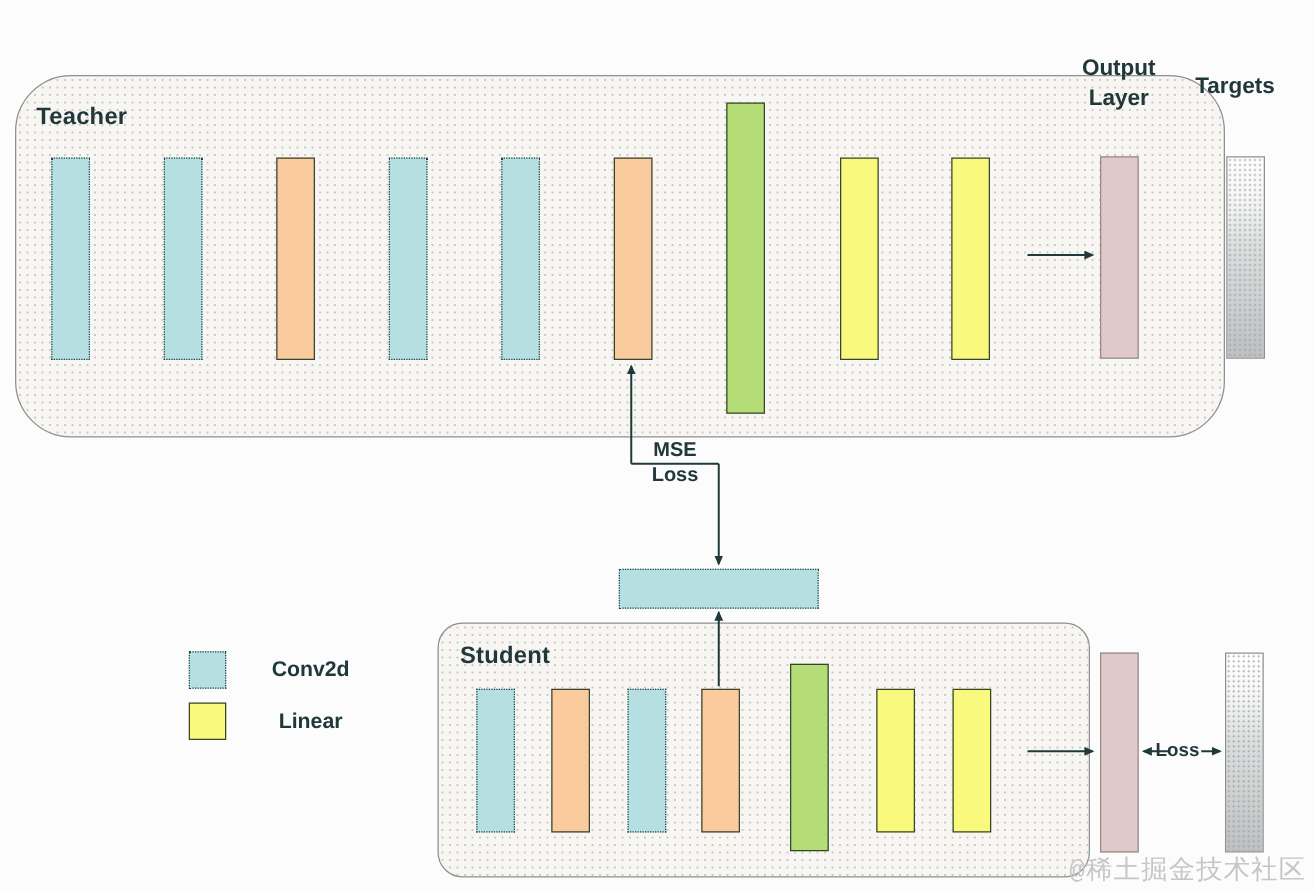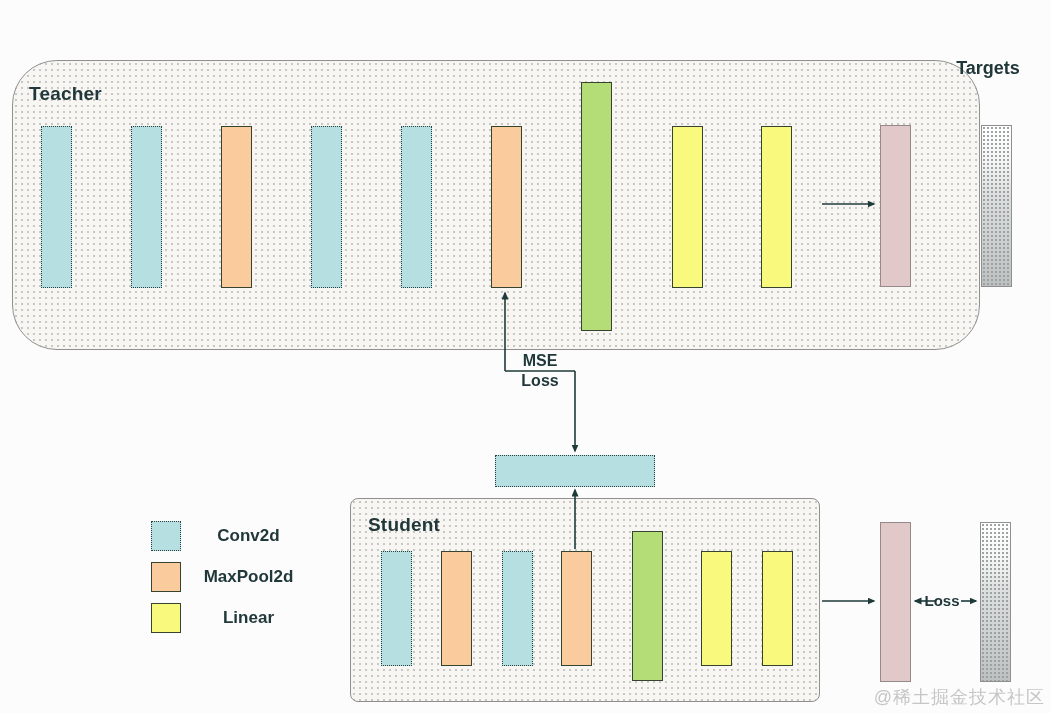--- a/index.html
+++ b/index.html
@@ -49,80 +49,80 @@
   .loss-label{
     position:absolute;left:921px;top:592px;width:42px;text-align:center;
     font-weight:bold;font-size:15px;color:#21383a;z-index:5;
   }
   .legend{position:absolute;left:151px;top:521px;display:flex;flex-direction:column;gap:11px;}
   .legend-row{display:flex;align-items:center;}
   .legend-swatch{width:30px;height:30px;box-sizing:border-box;}
   .legend-text{width:135px;text-align:center;font-weight:bold;font-size:17px;color:#21383a;}
   .arrows{position:absolute;left:0;top:0;width:1051px;height:713px;pointer-events:none;z-index:4;}
   .watermark{
-    position:absolute;right:6px;bottom:4px;font-size:18px;color:#c6c6c6;
-    font-family:Liberation Sans, sans-serif;letter-spacing:1px;
+    position:absolute;right:6px;bottom:4px;font-size:21px;color:#c6c6c6;
+    font-family:Liberation Mono, monospace;letter-spacing:1px;
   }
 </style>
 </head>
 <body>
 
 <div class="canvas">
 
   <div class="net-box" id="teacher-box" style="left:12px;top:60px;width:968px;height:290px;">
     <div class="box-label" style="left:16px;top:22px;">Teacher</div>
   <div class="layer-bar t-conv2d" style="left: 28px; top: 65px; width: 31px; height: 162px; background: rgb(181, 223, 225);"></div>
       <div class="layer-bar t-conv2d" style="left: 118px; top: 65px; width: 31px; height: 162px; background: rgb(181, 223, 225);"></div>
       <div class="layer-bar t-maxpool2d" style="left: 208px; top: 65px; width: 31px; height: 162px; background: rgb(249, 203, 157);"></div>
       <div class="layer-bar t-conv2d" style="left: 298px; top: 65px; width: 31px; height: 162px; background: rgb(181, 223, 225);"></div>
       <div class="layer-bar t-conv2d" style="left: 388px; top: 65px; width: 31px; height: 162px; background: rgb(181, 223, 225);"></div>
       <div class="layer-bar t-maxpool2d" style="left: 478px; top: 65px; width: 31px; height: 162px; background: rgb(249, 203, 157);"></div>
       <div class="layer-bar t-flatten" style="left: 568px; top: 21px; width: 31px; height: 249px; background: rgb(181, 221, 119);"></div>
       <div class="layer-bar t-linear" style="left: 659px; top: 65px; width: 31px; height: 162px; background: rgb(249, 249, 126);"></div>
       <div class="layer-bar t-linear" style="left: 748px; top: 65px; width: 31px; height: 162px; background: rgb(249, 249, 126);"></div>
     </div>
 
-  <div class="net-box" id="student-box" style="left:350px;top:498px;width:470px;height:204px;border-radius:8px;">
+  <div class="net-box" id="student-box" style="left:350px;top:498px;width:522px;height:204px;border-radius:20px;">
     <div class="box-label" style="left:17px;top:15px;">Student</div>
   <div class="layer-bar t-conv2d" style="left: 30px; top: 52px; width: 31px; height: 115px; background: rgb(181, 223, 225);"></div>
       <div class="layer-bar t-maxpool2d" style="left: 90px; top: 52px; width: 31px; height: 115px; background: rgb(249, 203, 157);"></div>
       <div class="layer-bar t-conv2d" style="left: 151px; top: 52px; width: 31px; height: 115px; background: rgb(181, 223, 225);"></div>
       <div class="layer-bar t-maxpool2d" style="left: 210px; top: 52px; width: 31px; height: 115px; background: rgb(249, 203, 157);"></div>
       <div class="layer-bar t-flatten" style="left: 281px; top: 32px; width: 31px; height: 150px; background: rgb(181, 221, 119);"></div>
       <div class="layer-bar t-linear" style="left: 350px; top: 52px; width: 31px; height: 115px; background: rgb(249, 249, 126);"></div>
       <div class="layer-bar t-linear" style="left: 411px; top: 52px; width: 31px; height: 115px; background: rgb(249, 249, 126);"></div>
     </div>
 
   <div class="mid-bar" id="mid-bar" style="background: rgb(181, 223, 225);"></div>
 
   <div class="io-bar" id="teacher-output-bar" style="left: 880px; top: 125px; height: 162px; background: rgb(226, 201, 201);"></div>
   <div class="target-bar" style="left:981px;top:125px;height:162px;"></div>
 
   <div class="io-bar" id="student-output-bar" style="left: 880px; top: 522px; height: 160px; background: rgb(226, 201, 201);"></div>
   <div class="target-bar" style="left:980px;top:522px;height:160px;"></div>
 
+  <div class="two-line-label" style="left:853px;top:42px;width:84px;">
+    <span>Output</span>
+    <span>Layer</span>
+  </div>
   <div class="two-line-label" style="left:946px;top:56px;width:84px;">
     <span>Targets</span>
   </div>
 
   <div class="mse-label">
     <span>MSE</span>
     <span>Loss</span>
   </div>
 
   <div class="loss-label">Loss</div>
 
   <div class="legend" id="legend">
       <div class="legend-row">
         <div class="legend-swatch t-conv2d" style="background: rgb(181, 223, 225);"></div>
         <div class="legend-text">Conv2d</div>
-      </div>
-      <div class="legend-row">
-        <div class="legend-swatch t-maxpool2d" style="background: rgb(249, 203, 157);"></div>
-        <div class="legend-text">MaxPool2d</div>
       </div>
       <div class="legend-row">
         <div class="legend-swatch t-linear" style="background: rgb(249, 249, 126);"></div>
         <div class="legend-text">Linear</div>
       </div>
     </div>
 
   <svg class="arrows" id="arrow-svg" viewBox="0 0 1051 713">
     <defs>
       <marker id="ah" markerWidth="9" markerHeight="8" refX="6.5" refY="3.5" orient="auto" markerUnits="userSpaceOnUse">

